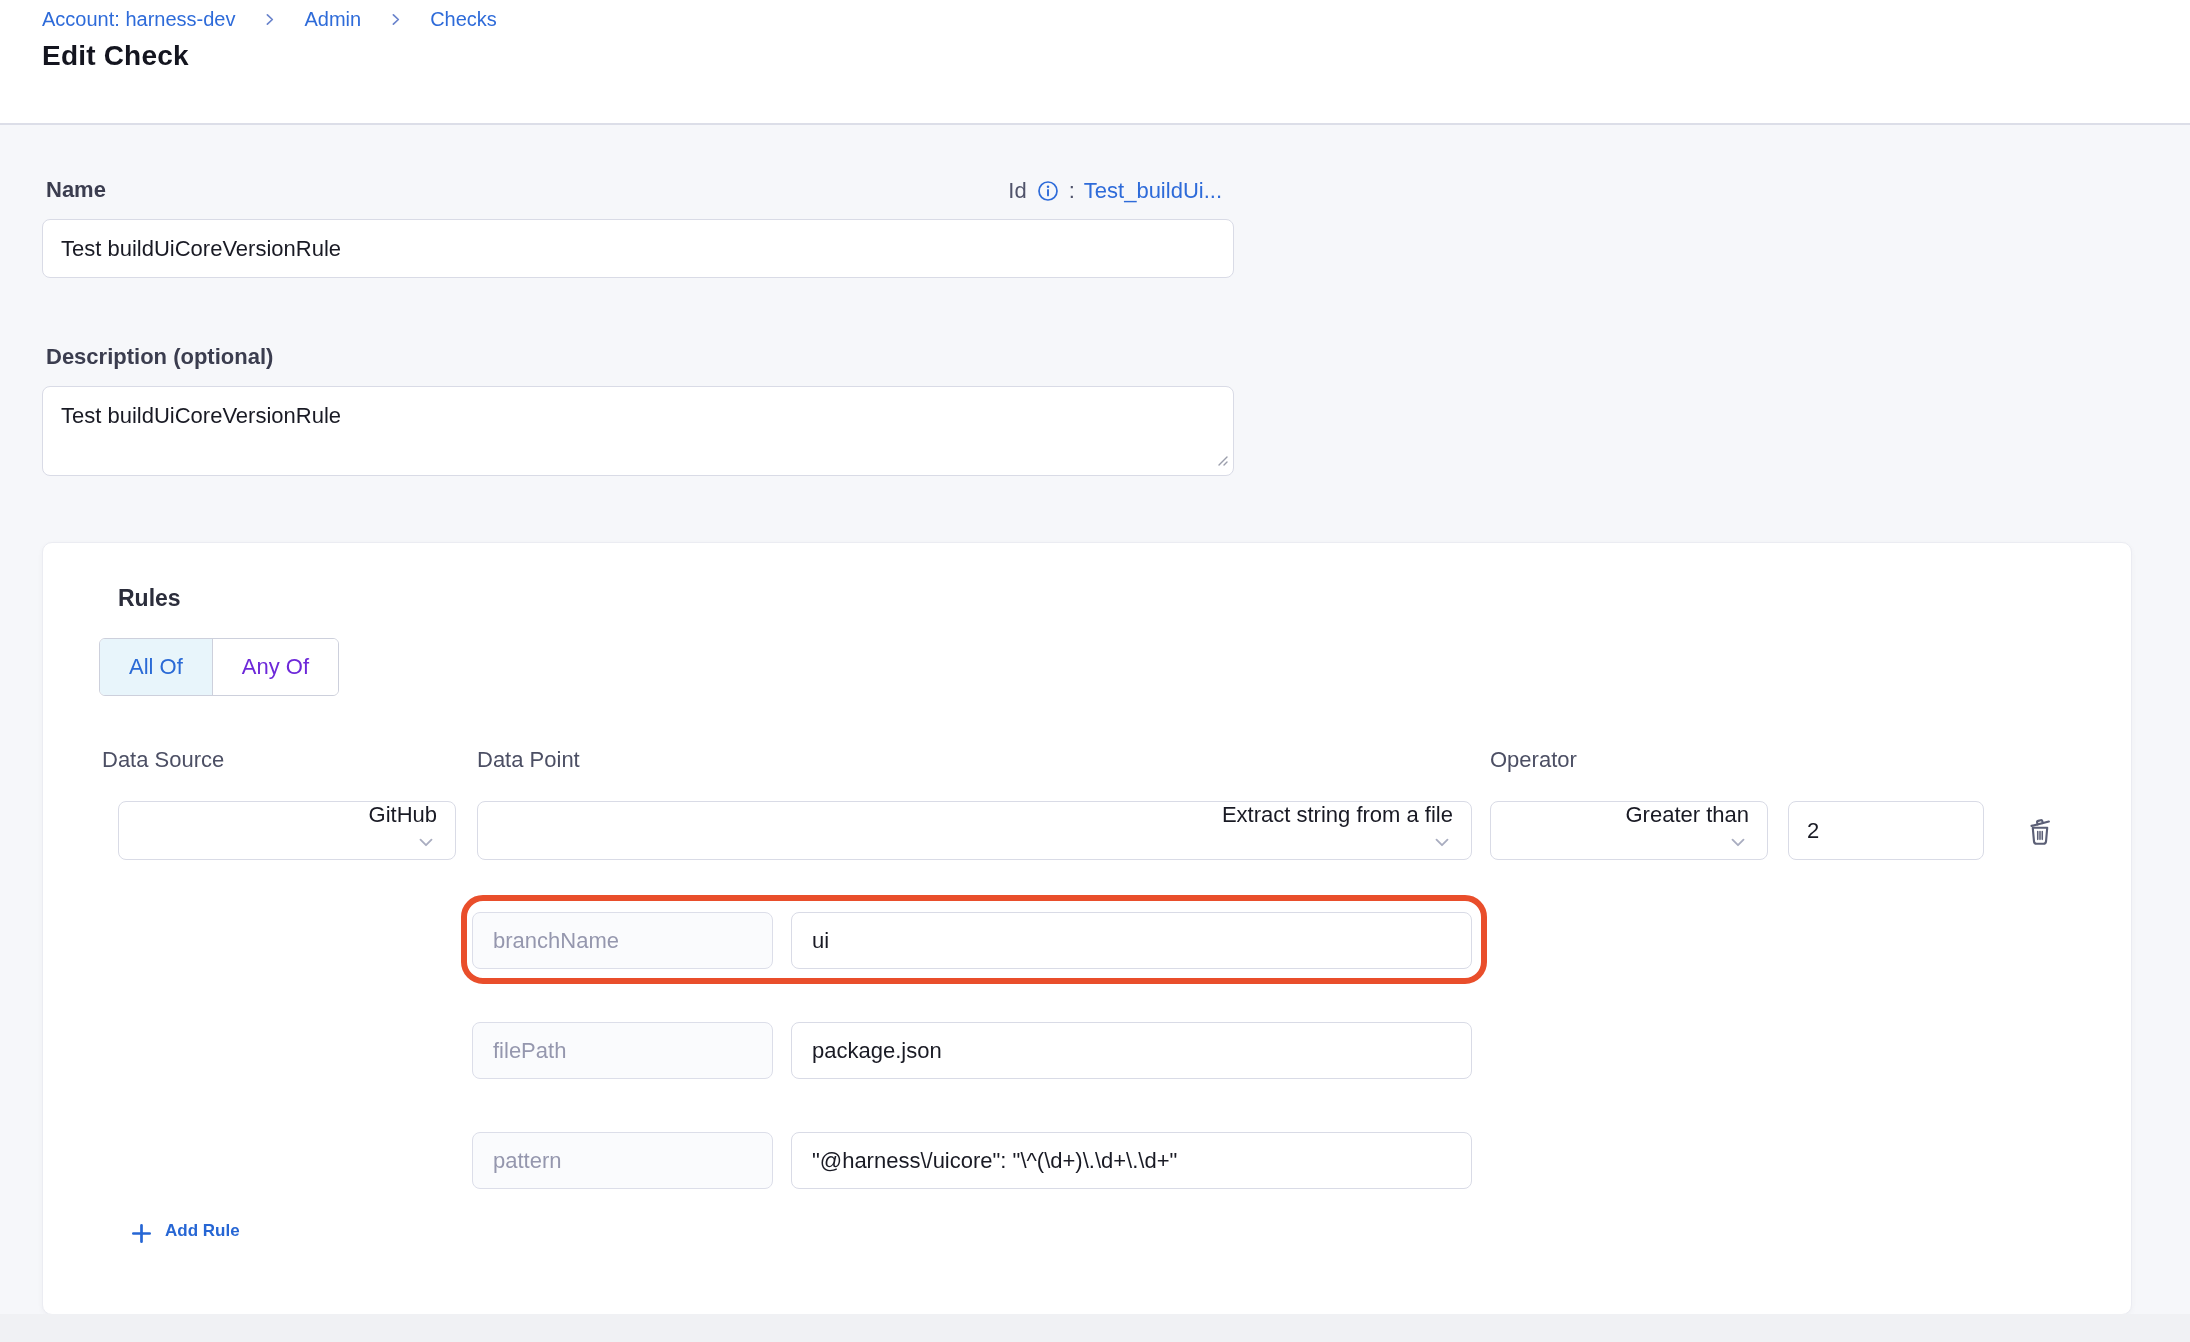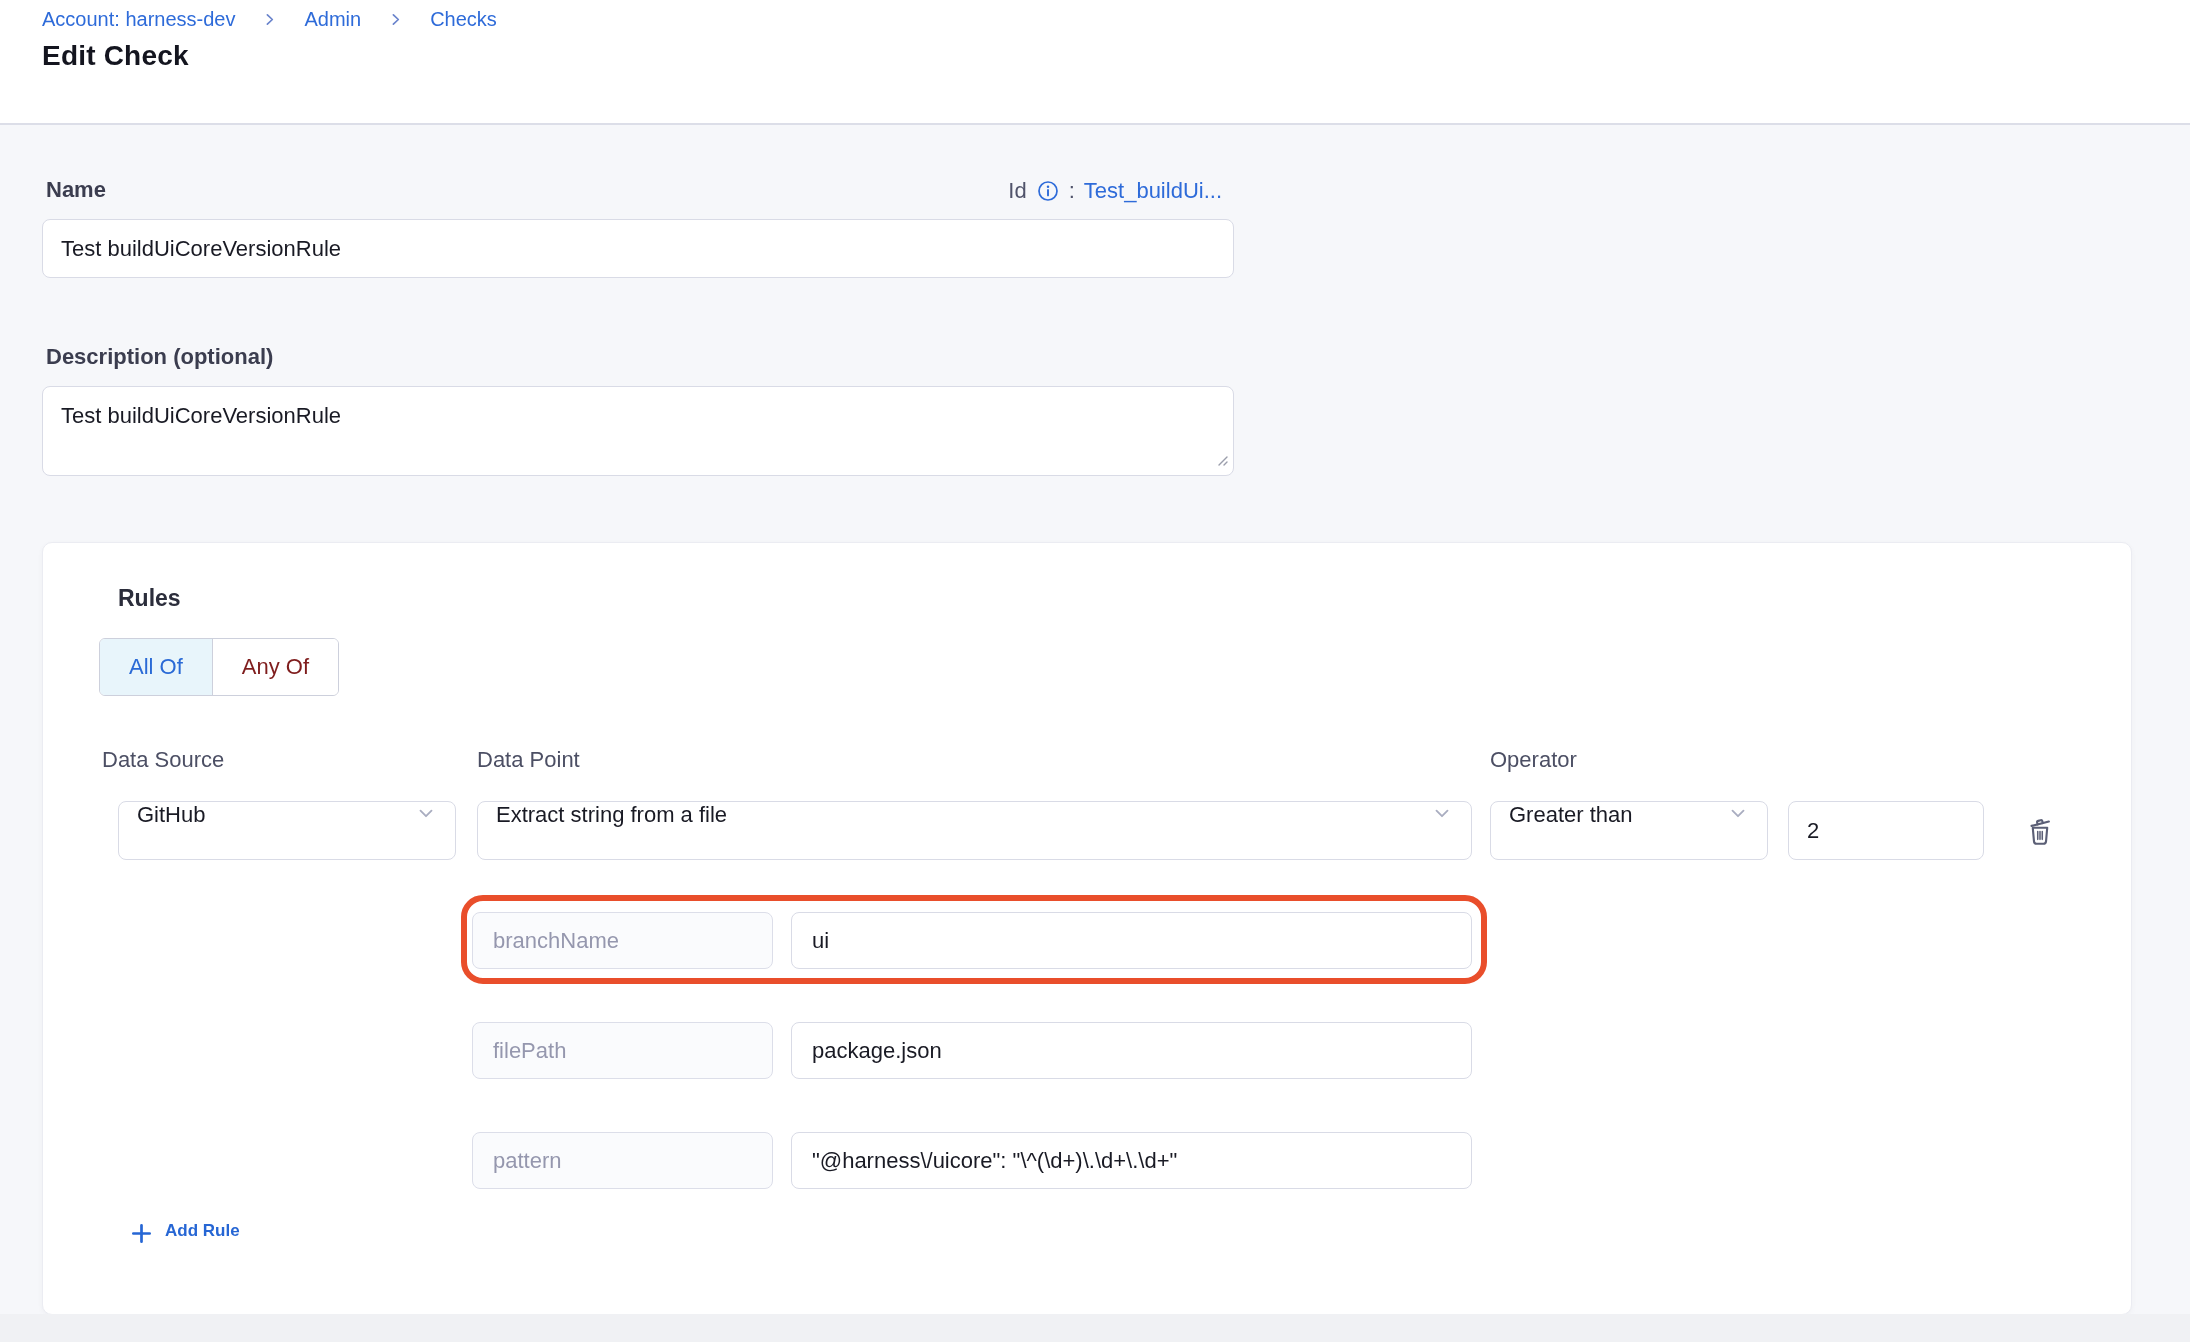--- a/index.html
+++ b/index.html
@@ -26,28 +26,28 @@
   .name-input{position:absolute;left:42px;top:219px;width:1192px;height:59px;padding:0 18px;}
   .desc-wrap{position:absolute;left:42px;top:386px;width:1192px;height:90px;}
   .desc-wrap textarea{width:100%;height:100%;resize:none;padding:15px 18px;line-height:1.25;}
   .resize-grip{position:absolute;right:5px;bottom:5px;}
 
   
   .rules-card{position:absolute;left:42px;top:542px;width:2088px;height:771px;background:#ffffff;border:1px solid #ebecf2;border-radius:10px;box-shadow:0 2px 5px rgba(96,97,112,.05);}
   .rules-heading{position:absolute;left:75px;top:42px;margin:0;font-size:23px;font-weight:600;color:#2b2d3b;}
 
   .segmented{position:absolute;left:56px;top:95px;display:inline-flex;border:1px solid #cdd0dc;border-radius:6px;overflow:hidden;background:#fff;}
-  .seg{height:56px;padding:0 29px;font-family:"Liberation Sans",sans-serif;font-size:22px;background:#fff;color:#7f1d1d;border:none;cursor:pointer;}
+  .seg{height:56px;padding:0 29px;font-family:"Liberation Sans",sans-serif;font-size:22px;background:#fff;color:#6d28d9;border:none;cursor:pointer;}
   .seg.selected{background:#e8f5fb;color:#2a6ad6;}
   .seg + .seg{border-left:1px solid #cdd0dc;}
 
   .col-label{position:absolute;top:204px;font-size:22px;color:#4c4f64;}
   .cl-source{left:59px;} .cl-point{left:434px;} .cl-operator{left:1447px;}
 
-  .ctl{position:absolute;box-sizing:border-box;height:59px;border:1px solid #d9dbe6;border-radius:8px;background:#fff;font-size:22px;color:#191a24;display:flex;align-items:flex-start;padding:0 18px;}
+  .ctl{position:absolute;box-sizing:border-box;height:59px;border:1px solid #d9dbe6;border-radius:8px;background:#fff;font-size:22px;color:#191a24;display:flex;align-items:flex-end;padding:0 18px;flex-direction:column;}
   .select{justify-content:space-between;cursor:pointer;}
   .sel-source{left:75px;top:258px;width:338px;}
   .sel-point{left:434px;top:258px;width:995px;}
   .sel-operator{left:1447px;top:258px;width:278px;}
   .value-input{position:absolute;left:1745px;top:258px;width:196px;height:59px;padding:0 18px;}
 
   .trash-btn{position:absolute;left:1972px;top:262px;width:50px;height:50px;background:none;border:none;cursor:pointer;display:flex;align-items:center;justify-content:center;padding:0;}
 
   .param-key{position:absolute;left:429px;width:301px;height:57px;box-sizing:border-box;border:1px solid #dcdee9;border-radius:8px;background:#fafbfd;color:#9597ae;font-family:"Liberation Sans",sans-serif;font-size:22px;padding:0 20px;}
   .param-val{position:absolute;left:748px;width:681px;height:57px;padding:0 20px;}

